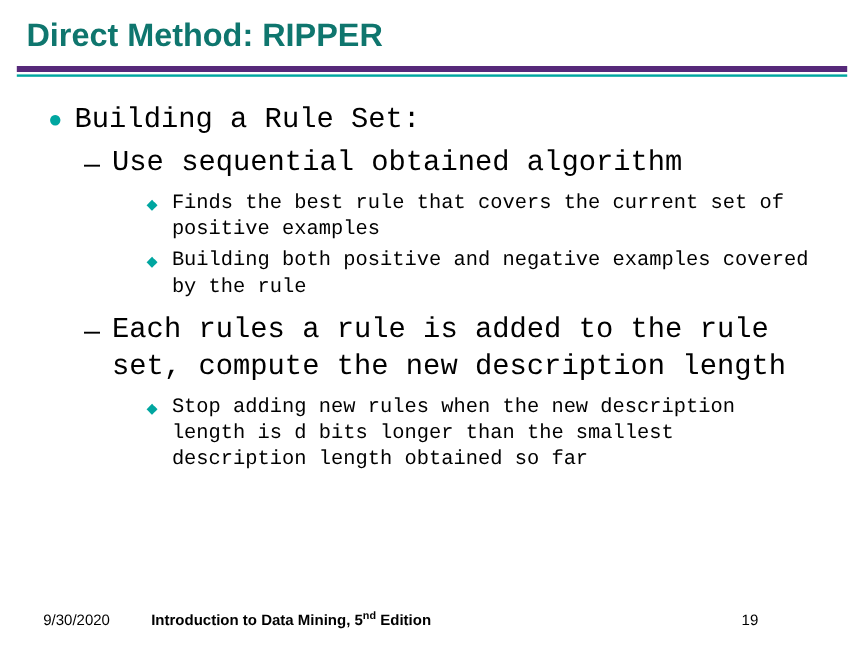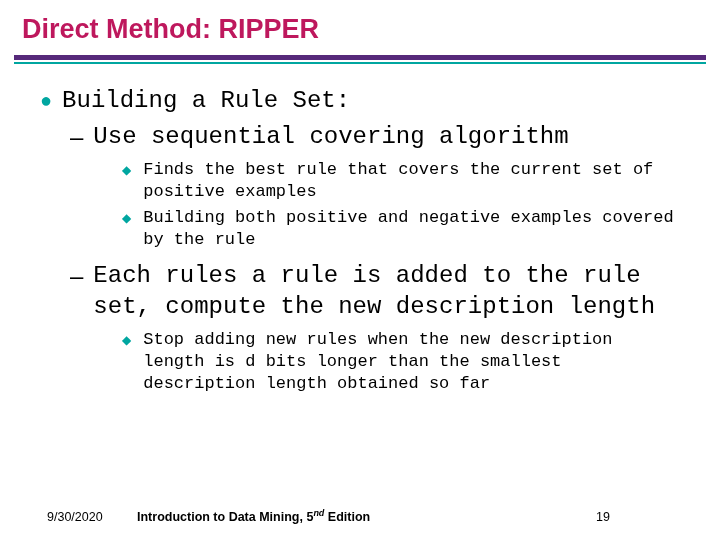--- a/index.html
+++ b/index.html
@@ -16,21 +16,21 @@
     position: relative;
     width: 720px;
     height: 540px;
     box-sizing: border-box;
   }
   .title {
     font-family: Verdana, Geneva, sans-serif;
     font-weight: bold;
     font-size: 27px;
     padding: 14px 0 10px 22px;
-    color: #be185d;
+    color: #0f766e;
   }
   .rule {
     margin: 0 14px 0 14px;
   }
   .rule .bar1 {
     height: 5px;
     background: #56297a;
   }
   .rule .gap {
     height: 2px;
@@ -80,39 +80,38 @@
     margin-right: 12px;
     margin-top: 4px;
   }
   .l3 .txt, .l2 .txt, .l1 .txt {
     flex: 1;
     font-family: Liberation Mono, monospace;
   }
   .footer {
     position: absolute;
     left: 0;
-    right: 17px;
+    right: 6px;
     bottom: 16px;
     display: flex;
     align-items: baseline;
     font-size: 12.5px;
-    padding: 0 47px;
+    padding: 0 36px;
   }
   .footer .date {
     width: 90px;
   }
   .footer .book {
     flex: 1;
     font-weight: bold;
   }
   .footer .book .nd {
     font-size: 9px;
     vertical-align: super;
     font-weight: bold;
-    font-style: italic;
   }
   .footer .pagenum {
     width: 60px;
     text-align: left;
   }
 </style>
 </head>
 <body>
 
 <div class="slide">
@@ -127,21 +126,21 @@
 
   <div class="content">
 
     <div class="l1">
       <span class="bullet-disc">●</span>
       <span class="txt">Building a Rule Set:</span>
     </div>
 
     <div class="l2">
       <span class="dash">–</span>
-      <span class="txt">Use sequential covering algorithm</span>
+      <span class="txt">Use sequential obtained algorithm</span>
     </div>
 
     <div class="l3">
       <span class="diamond">◆</span>
       <span class="txt">Finds the best rule that covers the current set of positive examples</span>
     </div>
 
     <div class="l3">
       <span class="diamond">◆</span>
       <span class="txt">Building both positive and negative examples covered by the rule</span>

